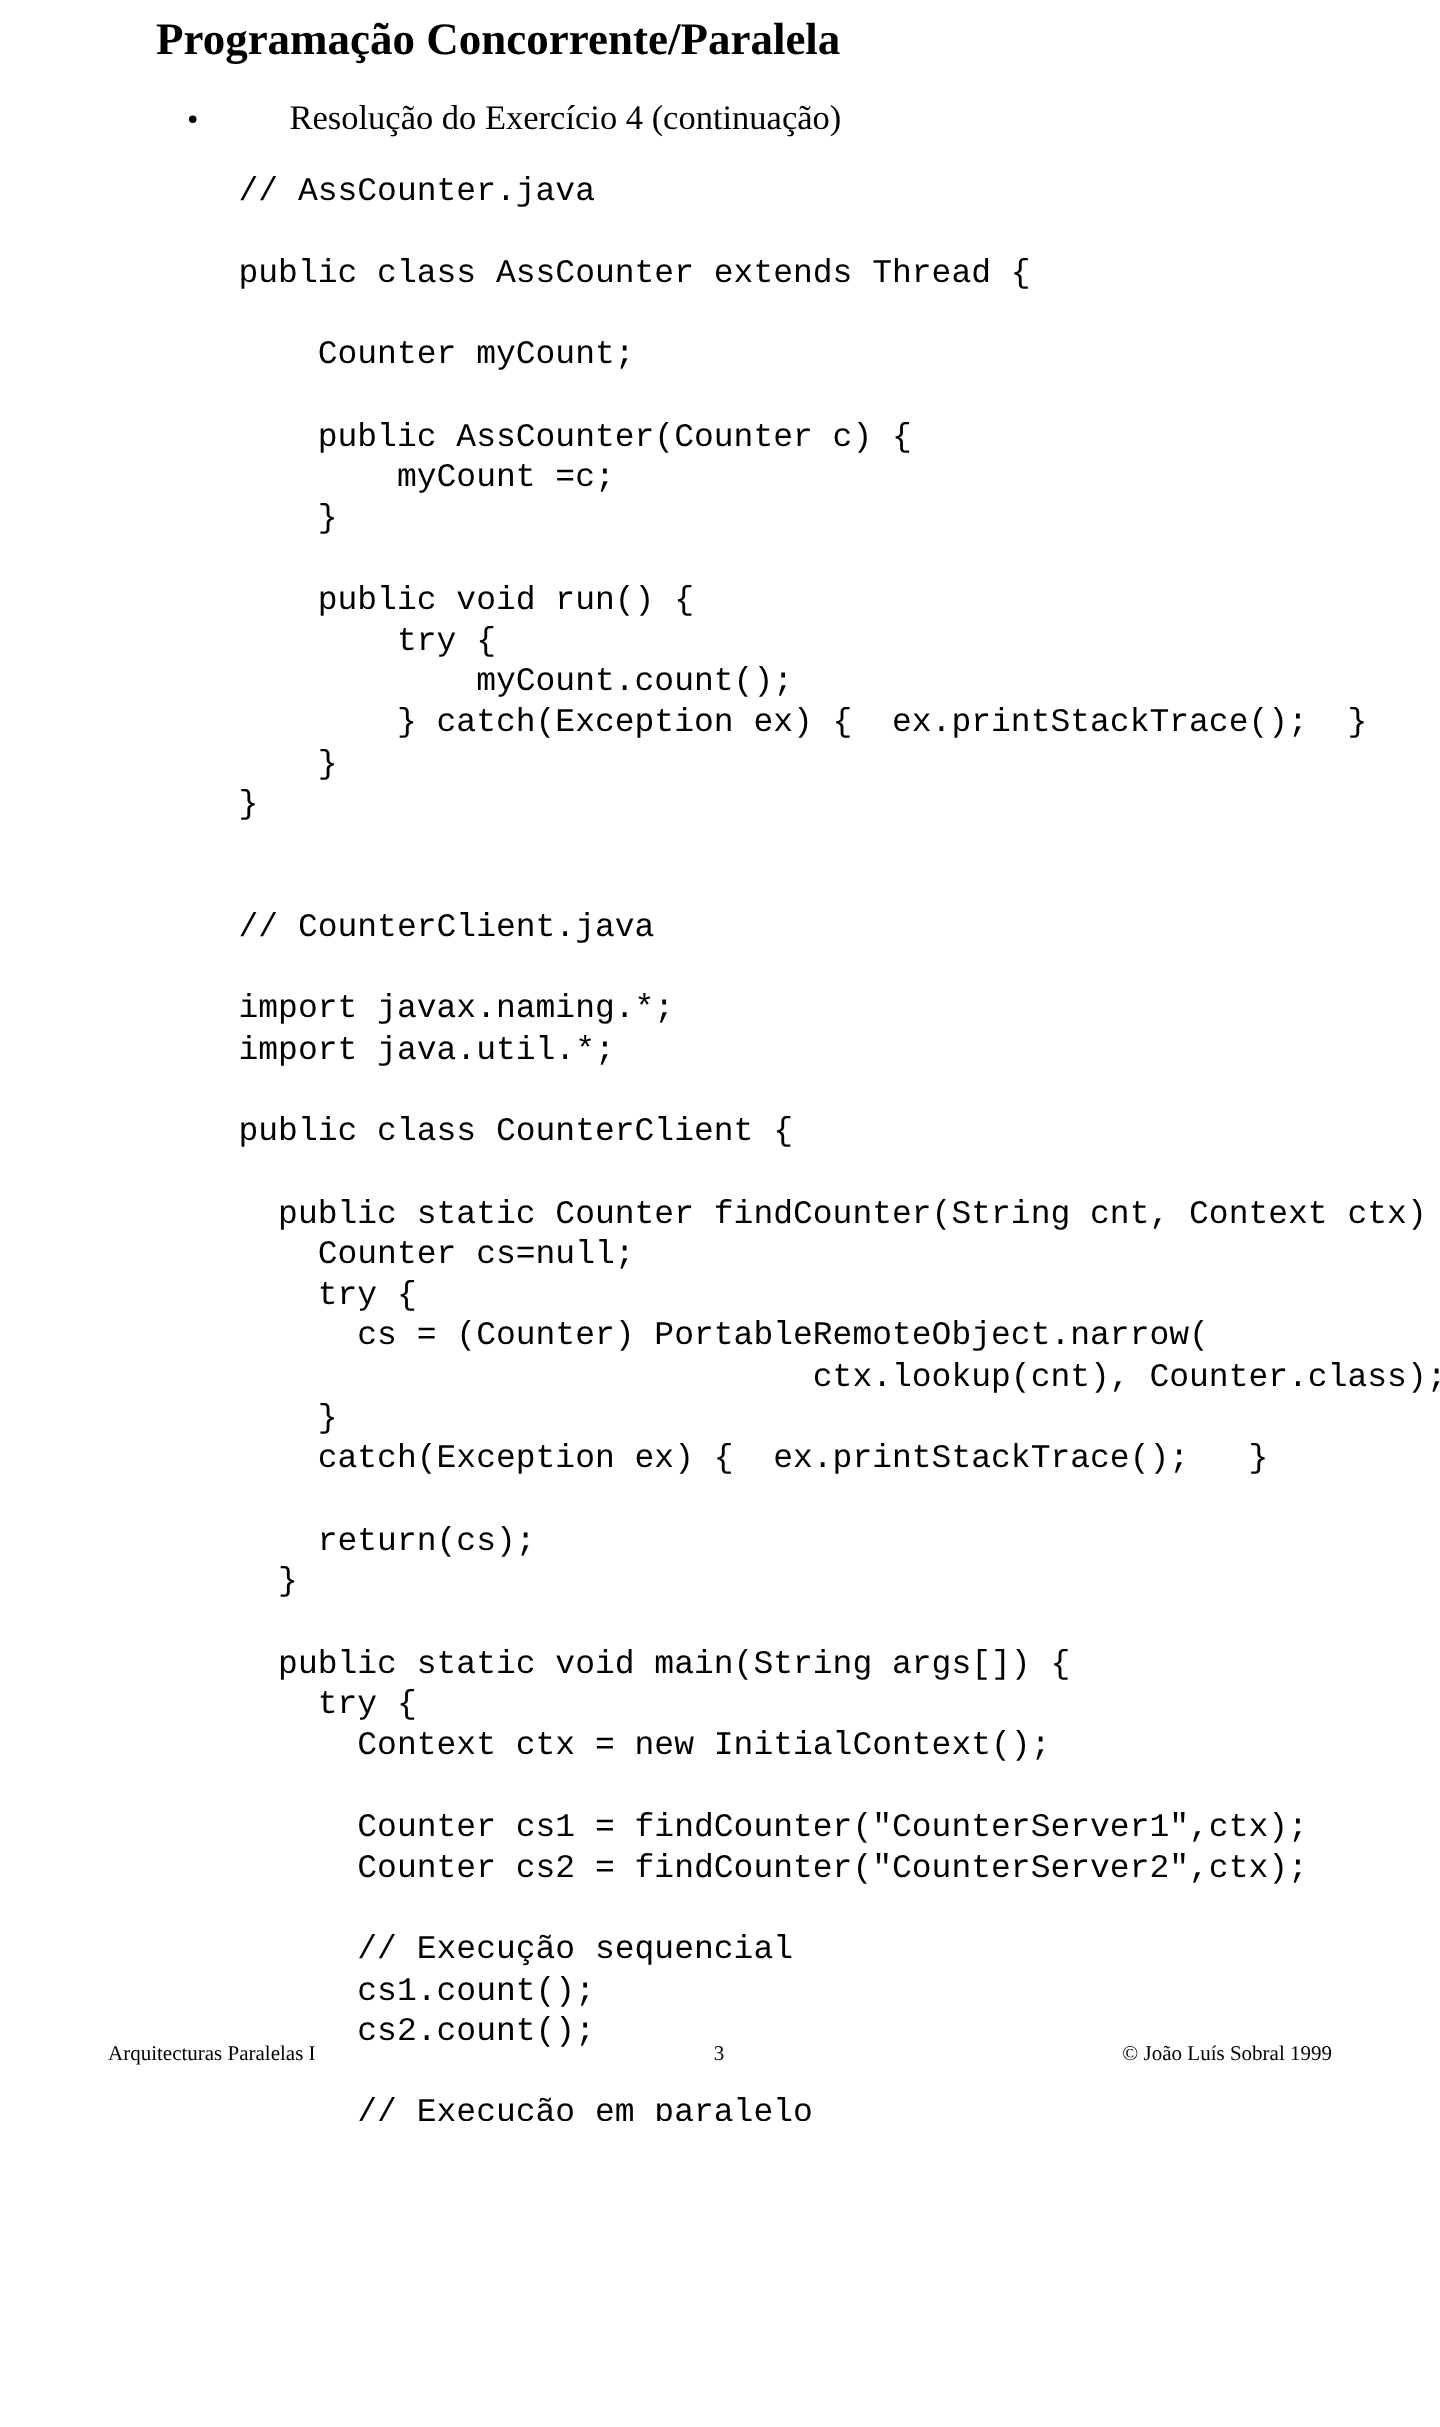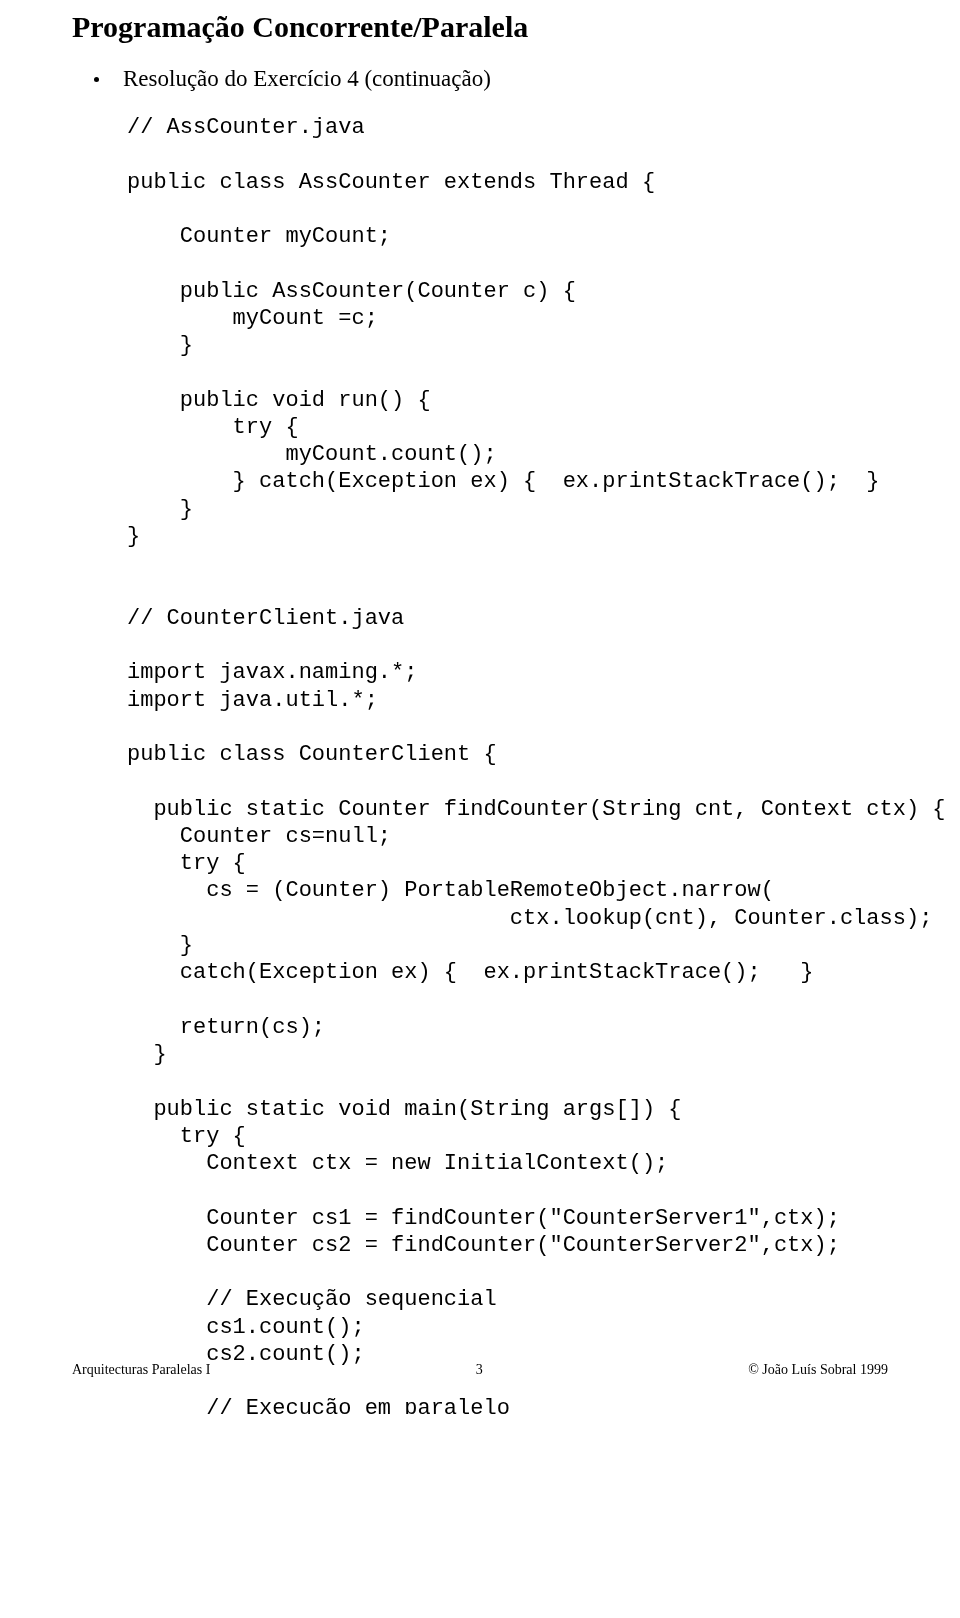--- a/index.html
+++ b/index.html
@@ -6,21 +6,21 @@
     margin: 0;
     padding: 0;
     background: #fff;
     color: #000;
     font-family: "Times New Roman", Times, serif;
   }
   .page {
     box-sizing: border-box;
     width: 960px;
     height: 1414px;
-    padding: 10px 72px 0 72px;
+    padding: 10px 72px 0 104px;
     position: relative;
     background: #fff;
   }
   .title {
     font-size: 30px;
     font-weight: bold;
     margin: 0 0 22px 0;
     white-space: pre;
   }
   .bullet-line {
@@ -35,20 +35,21 @@
     background: #000;
     border-radius: 50%;
     margin-left: 22px;
     margin-right: 24px;
     flex-shrink: 0;
     position: relative;
     top: -4px;
   }
   .bullet-line .btxt {
     white-space: pre;
+    margin-left: 38px;
   }
   .code {
     font-family: "Courier New", Courier, monospace;
     font-size: 22px;
     line-height: 1.24;
     white-space: pre;
     margin-left: 55px;
   }
   .footer {
     position: absolute;

